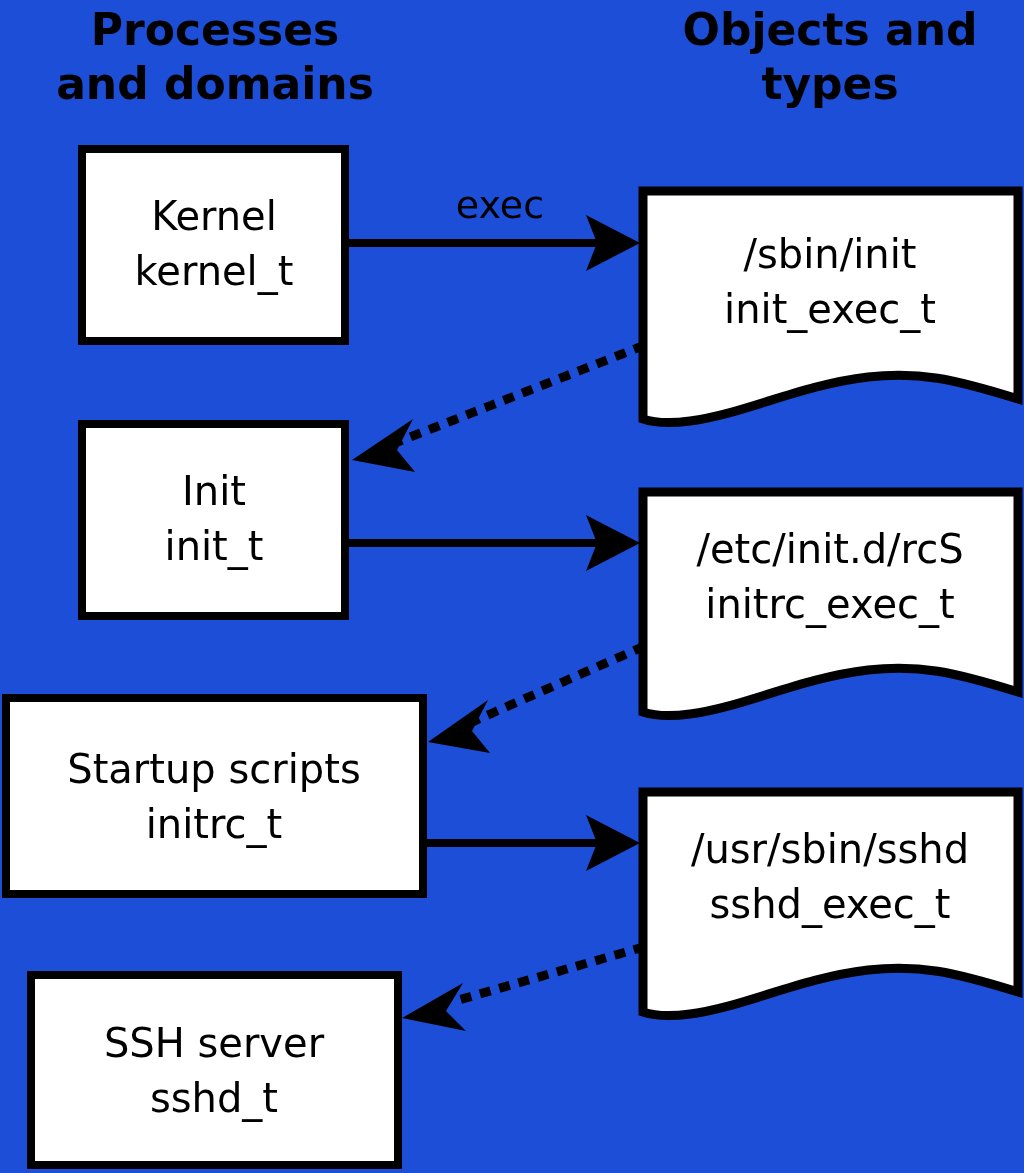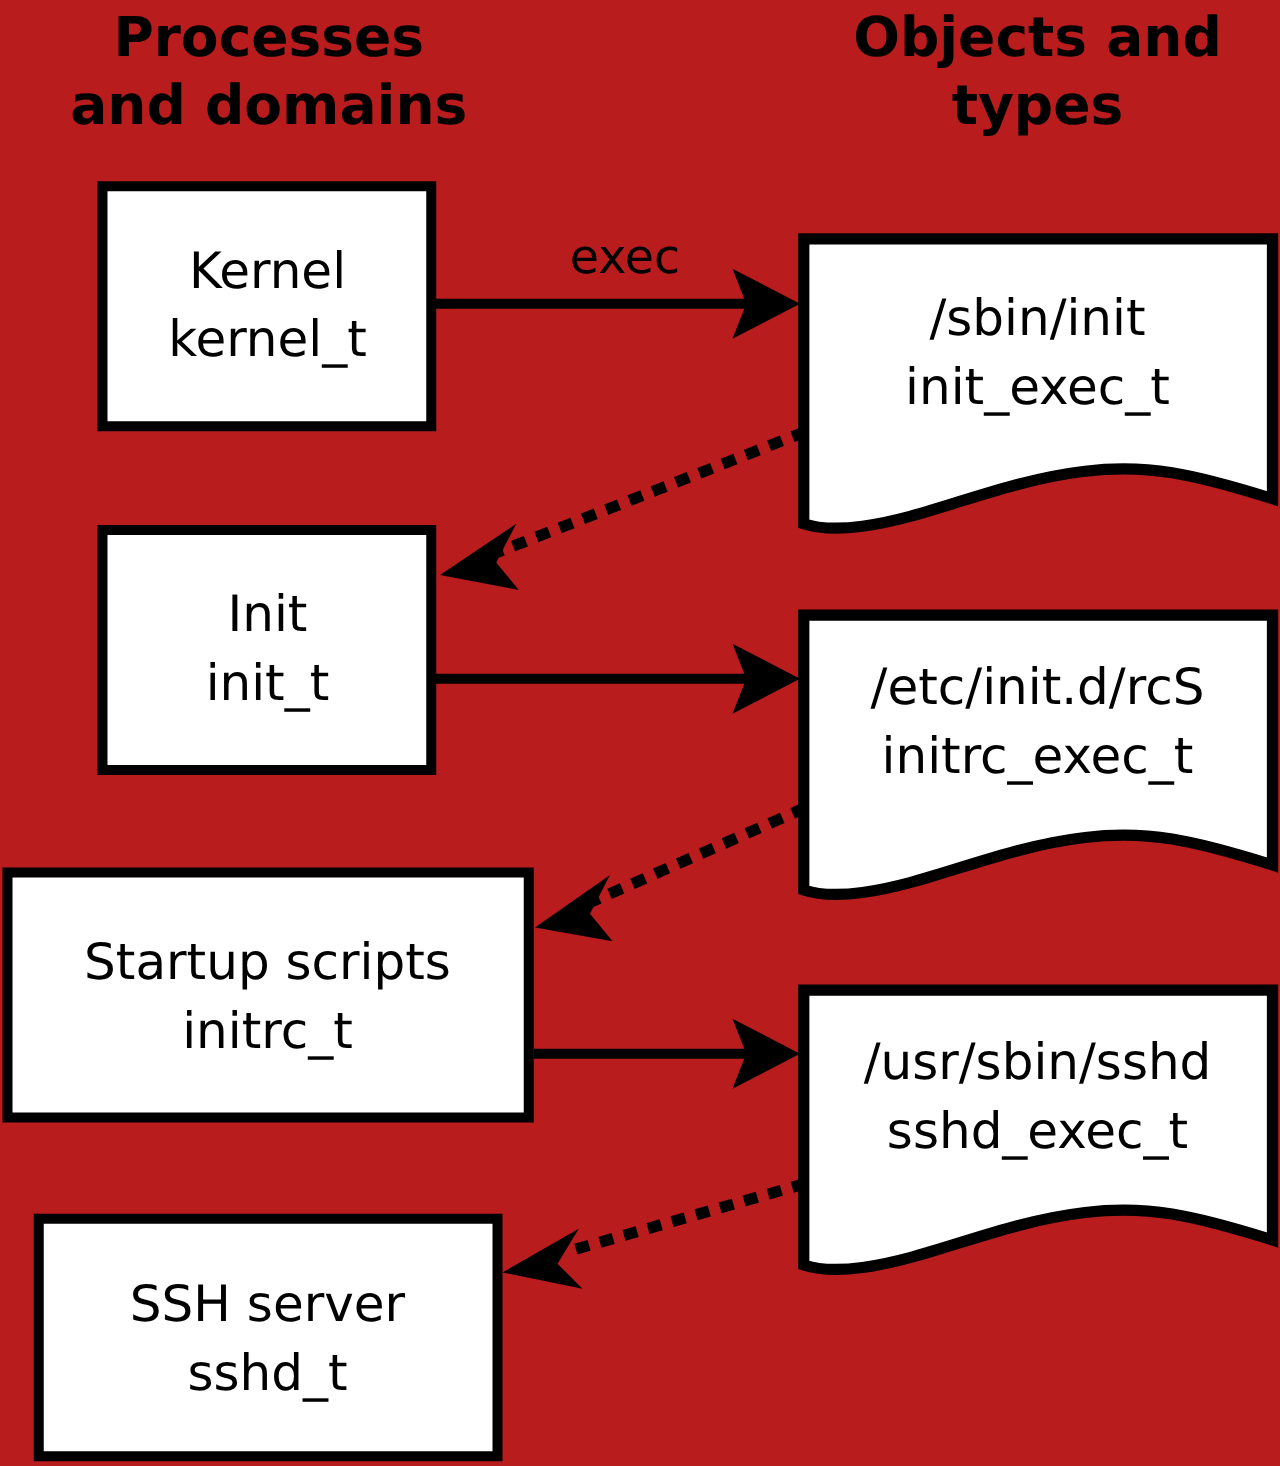--- a/index.html
+++ b/index.html
@@ -8,21 +8,21 @@
     background: #ffffff;
   }
   body {
     font-family: "DejaVu Sans", sans-serif;
     color: #000000;
   }
   #page {
     position: relative;
     width: 1024px;
     height: 1173px;
-    background: #b91c1c;
+    background: #1d4ed8;
     overflow: hidden;
   }
   #diagram-svg {
     position: absolute;
     left: 0;
     top: 0;
     width: 1024px;
     height: 1173px;
   }
   .col-header {

